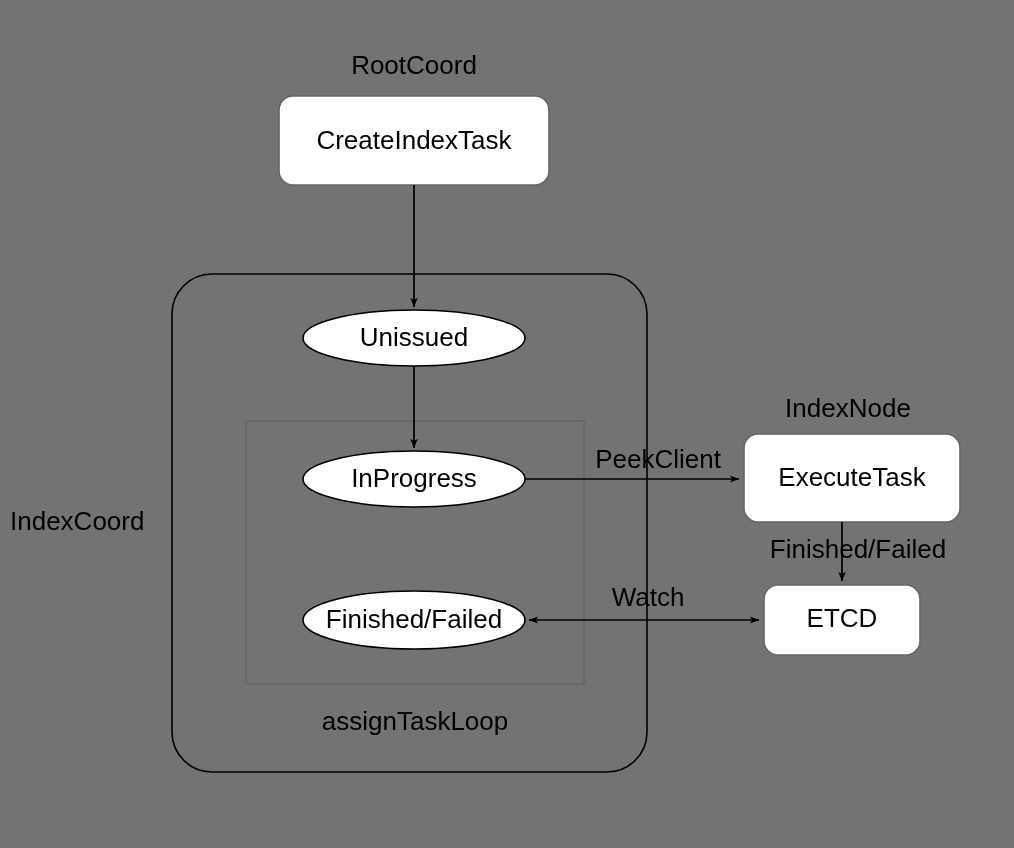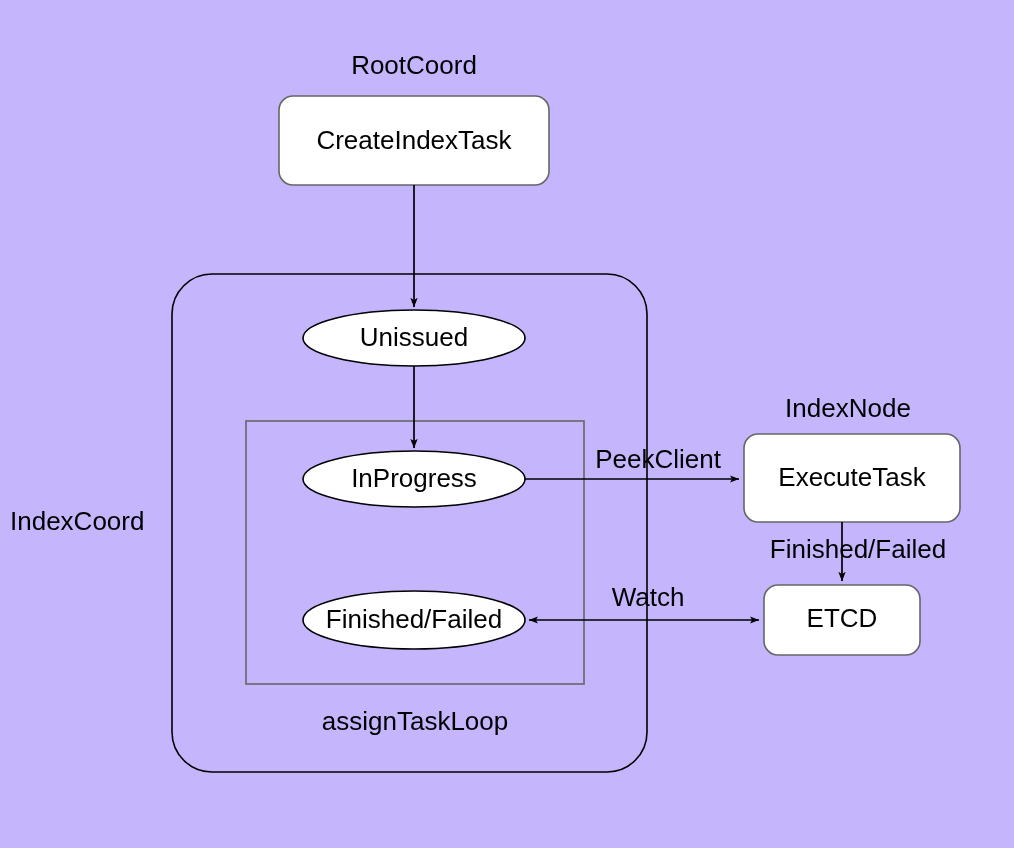--- a/index.html
+++ b/index.html
@@ -11,21 +11,21 @@
   body {
     width: 1014px;
     height: 848px;
     font-family: "Liberation Sans", sans-serif;
     overflow: hidden;
   }
   #diagram-root {
     position: relative;
     width: 1014px;
     height: 848px;
-    background: #c4b5fd;
+    background: #737373;
   }
   svg#flow-svg {
     display: block;
     width: 1014px;
     height: 848px;
   }
   .shape-black {
     fill: #ffffff;
     stroke: #000000;
     stroke-width: 1.6;

